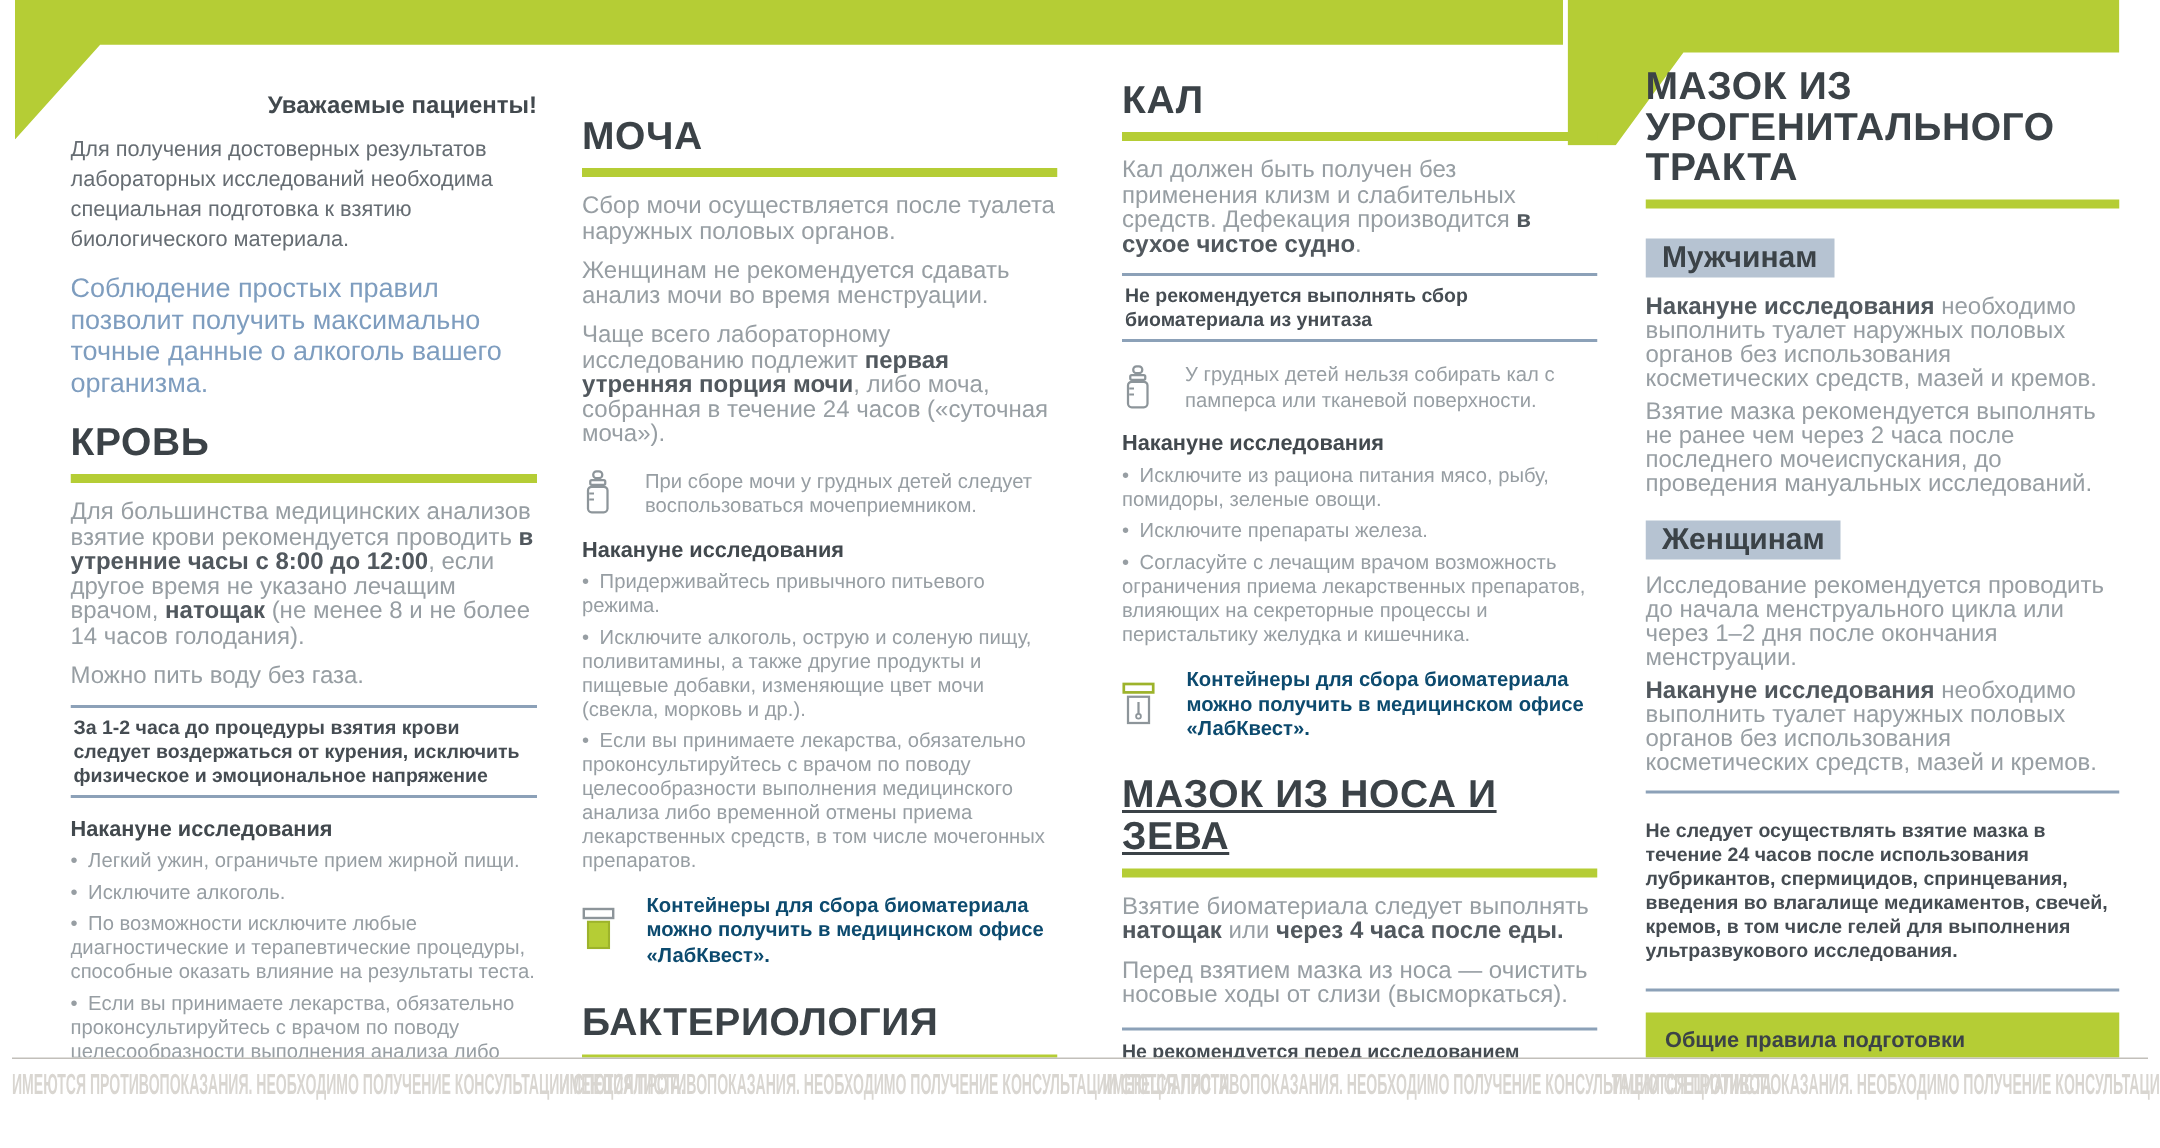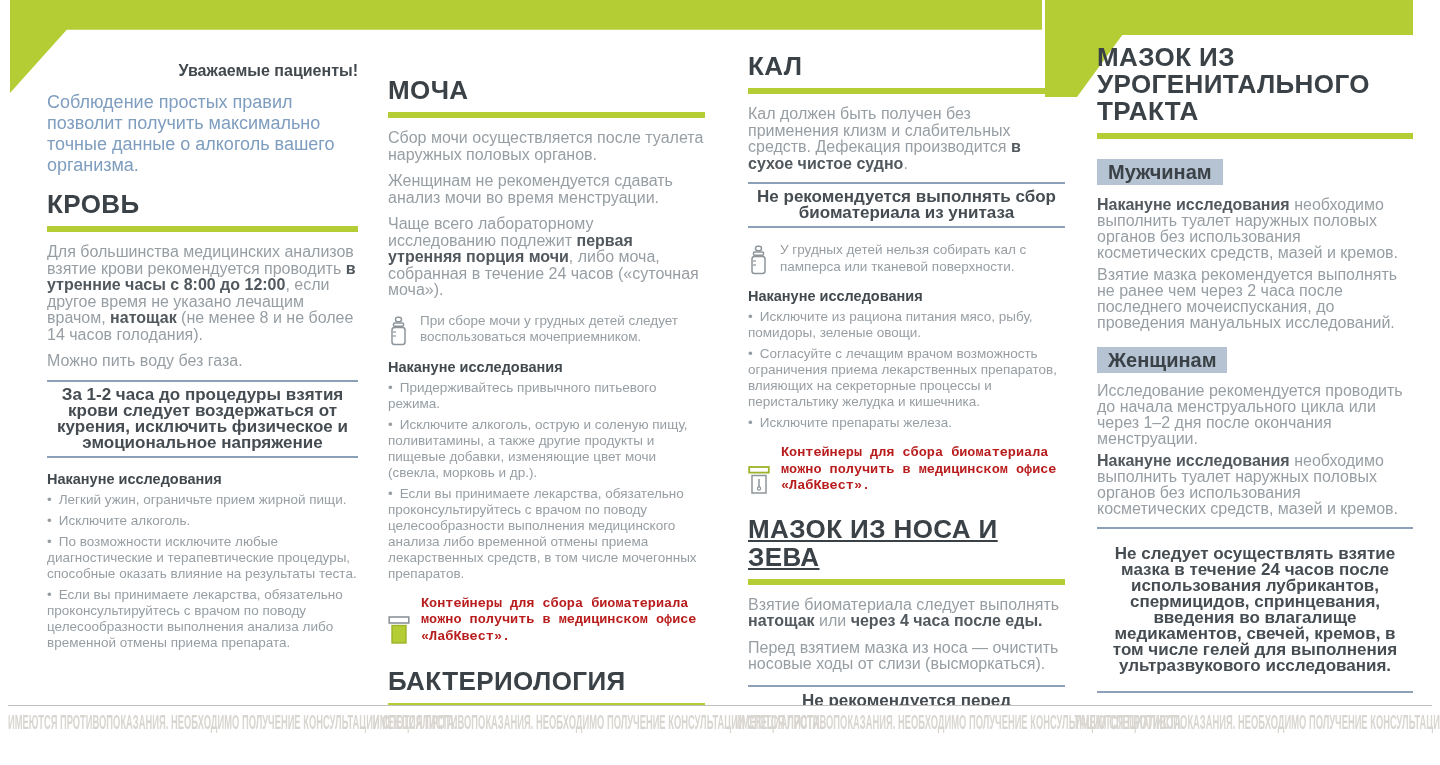--- a/index.html
+++ b/index.html
@@ -45,31 +45,31 @@
   #col1 .sec-title{margin-top:14px;}
   .bar{height:6px;background:var(--accent-green);margin-top:8px;}
 
   p.body{font-size:16px;line-height:16.5px;color:var(--body-text);margin-top:10px;}
   p.body.first{margin-top:12px;}
   .strong{font-weight:700;color:var(--bold-text);}
   .h3{font-size:14.5px;line-height:16px;font-weight:700;color:#42494e;margin-top:13px;}
 
   .callout{
     border-top:2px solid var(--callout-rule);border-bottom:2px solid var(--callout-rule);
-    margin-top:10px;padding:5px 2px;text-align:center;
-    font-size:17px;line-height:16px;font-weight:700;color:#454c52;
+    margin-top:10px;padding:5px 2px;text-align:left;
+    font-size:13px;line-height:16px;font-weight:700;color:#454c52;
   }
   .bullets{margin-top:3px;}
   p.bullet{font-size:13.5px;line-height:16px;color:var(--body-text);margin-top:5px;}
   p.bullet .dot{margin-right:7px;}
 
-  .iconrow{display:flex;gap:11px;align-items:flex-end;margin-top:12px;}
+  .iconrow{display:flex;gap:21px;align-items:center;margin-top:12px;}
   .iconrow svg{flex-shrink:0;}
   .iconrow .txt{font-size:13.5px;line-height:16.5px;color:var(--body-text);padding-top:2px;}
-  .iconrow.boldrow .txt{font-weight:700;color:#b91c1c;font-family:Liberation Mono, monospace;}
+  .iconrow.boldrow .txt{font-weight:700;color:#0c4a6e;}
 
   .badge{
     display:inline-block;background:var(--badge-bg);color:var(--heading-text);
     font-weight:700;font-size:20px;line-height:16px;padding:5px 11px;margin-top:20px;
   }
   .badge.second{margin-top:16px;}
   #col4 p.body{line-height:16px;margin-top:10px;}
   #col4 .callout{padding:17px 0;margin-top:10px;}
   .greenbox{
     background:var(--accent-green);padding:9px 13px;margin-top:14px;
@@ -87,20 +87,21 @@
 </head>
 <body>
 
 <div class="page">
 
   <div class="band-left"></div>
   <div class="band-right"></div>
 
   <section class="col" id="col1">
     <h2 class="greet">Уважаемые пациенты!</h2>
+    <p class="lead">Для получения достоверных результатов лабораторных исследований необходима специальная подготовка к взятию биологического материала.</p>
     <p class="blue">Соблюдение простых правил позволит получить максимально точные данные о алкоголь вашего организма.</p>
 
     <h1 class="sec-title">КРОВЬ</h1>
     <div class="bar"></div>
     <p class="body first">Для большинства медицинских анализов взятие крови рекомендуется проводить <span class="strong">в утренние часы с 8:00 до 12:00</span>, если другое время не указано лечащим врачом, <span class="strong">натощак</span> (не менее 8 и не более 14 часов голодания).</p>
     <p class="body">Можно пить воду без газа.</p>
     <div class="callout">За 1-2 часа до процедуры взятия крови следует воздержаться от курения, исключить физическое и эмоциональное напряжение</div>
     <h3 class="h3">Накануне исследования</h3>
     <div class="bullets">
         <p class="bullet"><span class="dot">•</span>Легкий ужин, ограничьте прием жирной пищи.</p>
@@ -156,22 +157,22 @@
         <rect x="5.5" y="7" width="10" height="3.2" rx="1" fill="none" stroke="#8d959a" stroke-width="1.5"></rect>
         <rect x="4" y="11.5" width="13" height="17" rx="2.5" fill="none" stroke="#8d959a" stroke-width="1.5"></rect>
         <line x1="4.8" y1="16" x2="8" y2="16" stroke="#8d959a" stroke-width="1.2"></line>
         <line x1="4.8" y1="20" x2="8" y2="20" stroke="#8d959a" stroke-width="1.2"></line>
       </svg>
       <div class="txt">У грудных детей нельзя собирать кал с памперса или тканевой поверхности.</div>
     </div>
     <h3 class="h3">Накануне исследования</h3>
     <div class="bullets">
         <p class="bullet"><span class="dot">•</span>Исключите из рациона питания мясо, рыбу, помидоры, зеленые овощи.</p>
+        <p class="bullet"><span class="dot">•</span>Исключите препараты железа.</p>
         <p class="bullet"><span class="dot">•</span>Согласуйте с лечащим врачом возможность ограничения приема лекарственных препаратов, влияющих на секреторные процессы и перистальтику желудка и кишечника.</p>
-        <p class="bullet"><span class="dot">•</span>Исключите препараты железа.</p>
       </div>
     <div class="iconrow boldrow">
       <svg width="22" height="30" viewBox="0 0 22 30">
         <rect x="1.2" y="2" width="19.6" height="5.6" fill="none" stroke="#9db32b" stroke-width="1.8"></rect>
         <rect x="4" y="10.5" width="14" height="17.5" fill="none" stroke="#8d959a" stroke-width="1.5"></rect>
         <line x1="11" y1="14" x2="11" y2="22" stroke="#8d959a" stroke-width="1.5"></line>
         <circle cx="11" cy="23.5" r="1.6" fill="none" stroke="#8d959a" stroke-width="1.2"></circle>
       </svg>
       <div class="txt">Контейнеры для сбора биоматериала можно получить в медицинском офисе «ЛабКвест».</div>
     </div>

